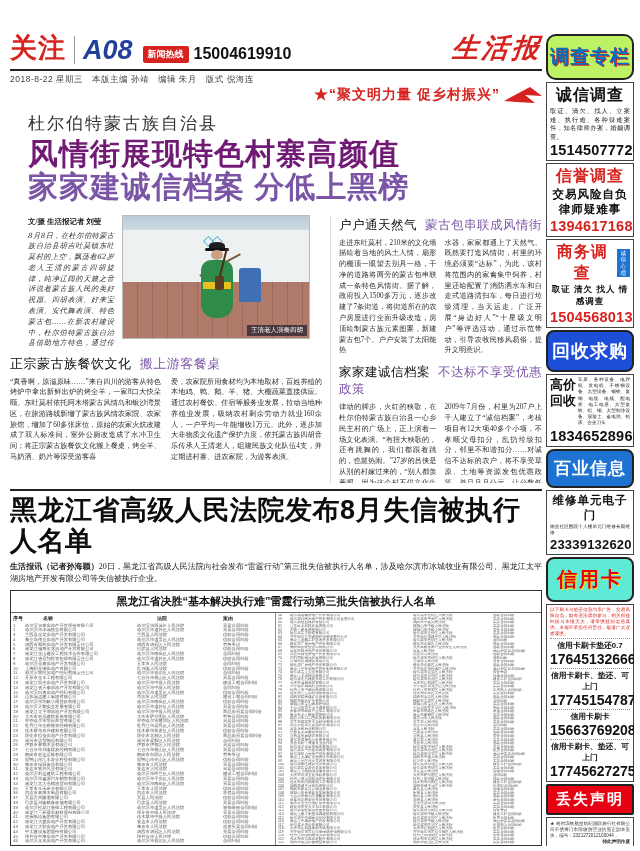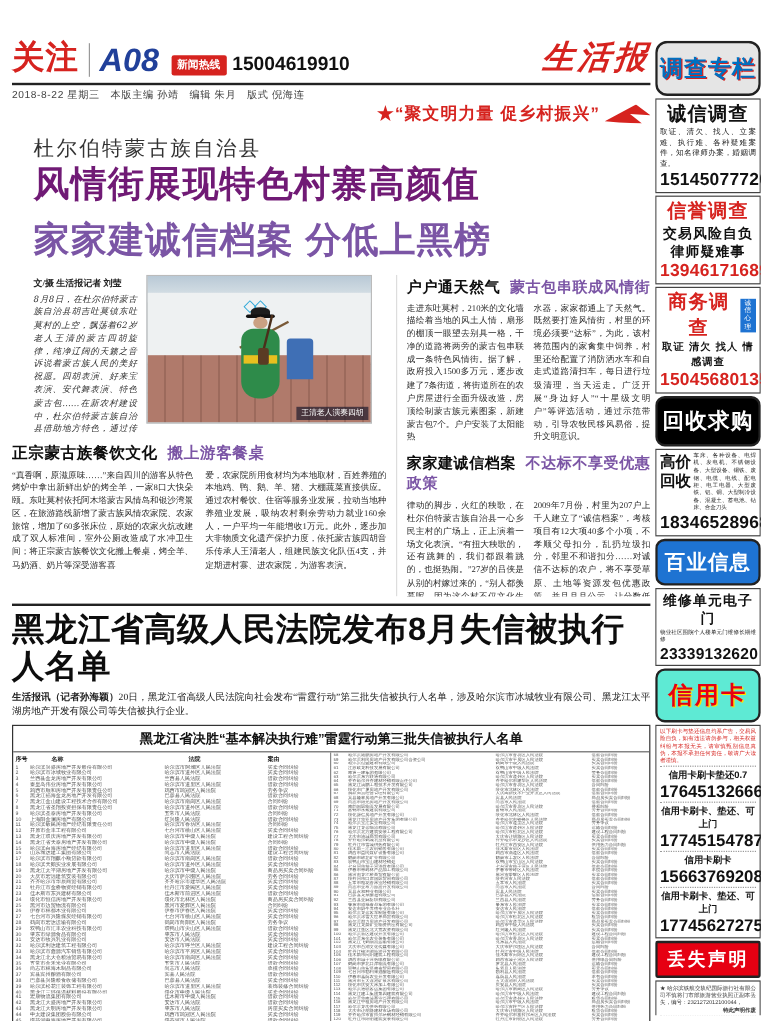--- a/index.html
+++ b/index.html
@@ -21,21 +21,21 @@
               font-size:27px; color:#d6231f; letter-spacing:3px; transform:skewX(-6deg); }
   .rule { border-top:2px solid #222; margin-top:3px; }
   .dateline { font-size:8.5px; color:#444; margin-top:3px; letter-spacing:0.5px; }
 
   .slogan-row { display:flex; justify-content:flex-end; align-items:center; height:18px; }
   .slogan { color:#d6231f; font-weight:bold; font-size:14px; letter-spacing:1px; }
   .swallow { margin-left:4px; }
 
   .kicker { font-size:17px; color:#333; margin:8px 0 2px 18px; letter-spacing:2px; }
   .h1 { font-size:30px; font-weight:bold; color:#701a75; letter-spacing:1px; margin-left:18px; line-height:1.1; }
-  .h2 { font-size:30px; font-weight:bold; color:#7b55a5; letter-spacing:1px; margin-left:18px; line-height:1.15;margin-top:14px; }
+  .h2 { font-size:30px; font-weight:bold; color:#7b55a5; letter-spacing:1px; margin-left:18px; line-height:1.15; }
 
   
   .articles { display:flex; margin-top:10px; height:268px; overflow:hidden; }
   .zone-left { width:320px; padding-right:8px; }
   .zone-right { width:212px; border-left:1px solid #ddd; padding-left:8px; }
 
   .row1 { display:flex; height:132px; overflow:hidden; }
   .intro-col { width:112px; padding:2px 8px 0 18px; }
   .byline { font-size:7.5px; font-weight:bold; color:#222; margin-bottom:4px; font-family:"Liberation Serif", serif; }
   .intro { font-size:7.2px; line-height:1.5; color:#333; text-align:justify; font-style:italic;
@@ -53,21 +53,21 @@
   .ph-hat { position:absolute; left:14px; top:0; width:16px; height:7px; background:#1d1d1d; border-radius:50% 50% 0 0; }
   .ph-brim { position:absolute; left:10px; top:6px; width:24px; height:3px; background:#111; border-radius:2px; }
   .ph-face { position:absolute; left:16px; top:8px; width:12px; height:10px; background:#caa183; border-radius:50%; }
   .ph-robe { position:absolute; left:6px; top:18px; width:32px; height:58px; background:#2e8b4a; border-radius:10px 10px 14px 14px; }
   .ph-sash { position:absolute; left:8px; top:40px; width:28px; height:7px; background:#e8c01f; }
   .ph-fiddle { position:absolute; left:20px; top:34px; width:9px; height:14px; background:#5a3b23; border-radius:2px; }
   .ph-neck { position:absolute; left:27px; top:6px; width:2px; height:32px; background:#4a2f1b; transform:rotate(14deg); }
   .ph-bow { position:absolute; left:2px; top:22px; width:46px; height:1.5px; background:#7a5a38; transform:rotate(-28deg); }
   .ph-cap { position:absolute; right:2px; bottom:2px; background:rgba(20,20,40,.65); color:#fff; font-size:6.5px; padding:1px 4px; }
 
-  .subhead { font-size:13px; font-weight:bold; letter-spacing:0.5px; margin:8px 0 4px 0; }
+  .subhead { font-size:13px; font-weight:normal; letter-spacing:0.5px; margin:8px 0 4px 0; }
   .subhead .sb-black { color:#0d0d0d; }
   .subhead .sb-purple { color:#7b55a5; margin-left:4px; }
 
   .cols { display:flex; gap:10px; }
   .tcol { flex:1; font-size:7.2px; line-height:1.5; color:#2c2c2c; text-align:justify;
           font-family:"Liberation Serif", serif; }
   .zone-right .subhead { font-size:12.5px; margin-top:2px; }
   .zone-right .cols { gap:8px; }
   .secC { margin-top:8px; }
 
@@ -90,23 +90,23 @@
   .c-court { width:86px; flex:none; overflow:hidden; }
   .c-case { width:50px; flex:none; overflow:hidden; }
   .rrow .c-court { width:80px; } .rrow .c-case { width:46px; }
   .thead .c-name { padding-left:18px; } .thead .c-court { padding-left:20px; }
 
   
   .sidebar { position:absolute; left:546px; top:34px; width:88px; height:812px; overflow:hidden;
              display:flex; flex-direction:column; }
   .ad { border:1px solid #444; background:#fff; margin-bottom:2px; padding:2px 3px; }
   .banner { text-align:center; font-weight:bold; border:2px solid #222; margin-bottom:2px; }
-  .b-survey { background:#e5e5e5; color:#0070c0; font-size:19px; letter-spacing:1px; border-radius:10px;
+  .b-survey { background:#bef264; color:#0070c0; font-size:19px; letter-spacing:1px; border-radius:10px;
               padding:8px 0; text-shadow:1px 1px 0 #d6231f; }
-  .b-recycle { background:#000000; color:#fff; font-size:18px; letter-spacing:1px; border-radius:8px; padding:7px 0; }
+  .b-recycle { background:#1d4ed8; color:#fff; font-size:18px; letter-spacing:1px; border-radius:8px; padding:7px 0; }
   .b-baiye { background:#1e73d2; color:#fff; font-size:17px; letter-spacing:1px; border-radius:8px; padding:6px 0; }
   .b-card { background:#5eead4; color:#e60012; font-size:20px; letter-spacing:2px; border-radius:8px; padding:7px 0;
             text-shadow:1px 1px 0 #ffe100; }
   .b-lost { background:#e60012; color:#fff; font-size:15px; letter-spacing:2px; padding:4px 0; border-radius:2px; }
 
   .ad-title { font-size:16px; font-weight:bold; color:#111; text-align:center; letter-spacing:1px; }
   .ad-title.red { color:#d6231f; }
   .ad-small { font-size:6.3px; color:#222; line-height:1.35; text-align:justify; margin-top:1px; }
   .ad-phone { font-size:14.5px; font-weight:bold; color:#111; text-align:center; letter-spacing:0.2px; margin-top:1px; }
   .ad-phone.red { color:#d6231f; }

